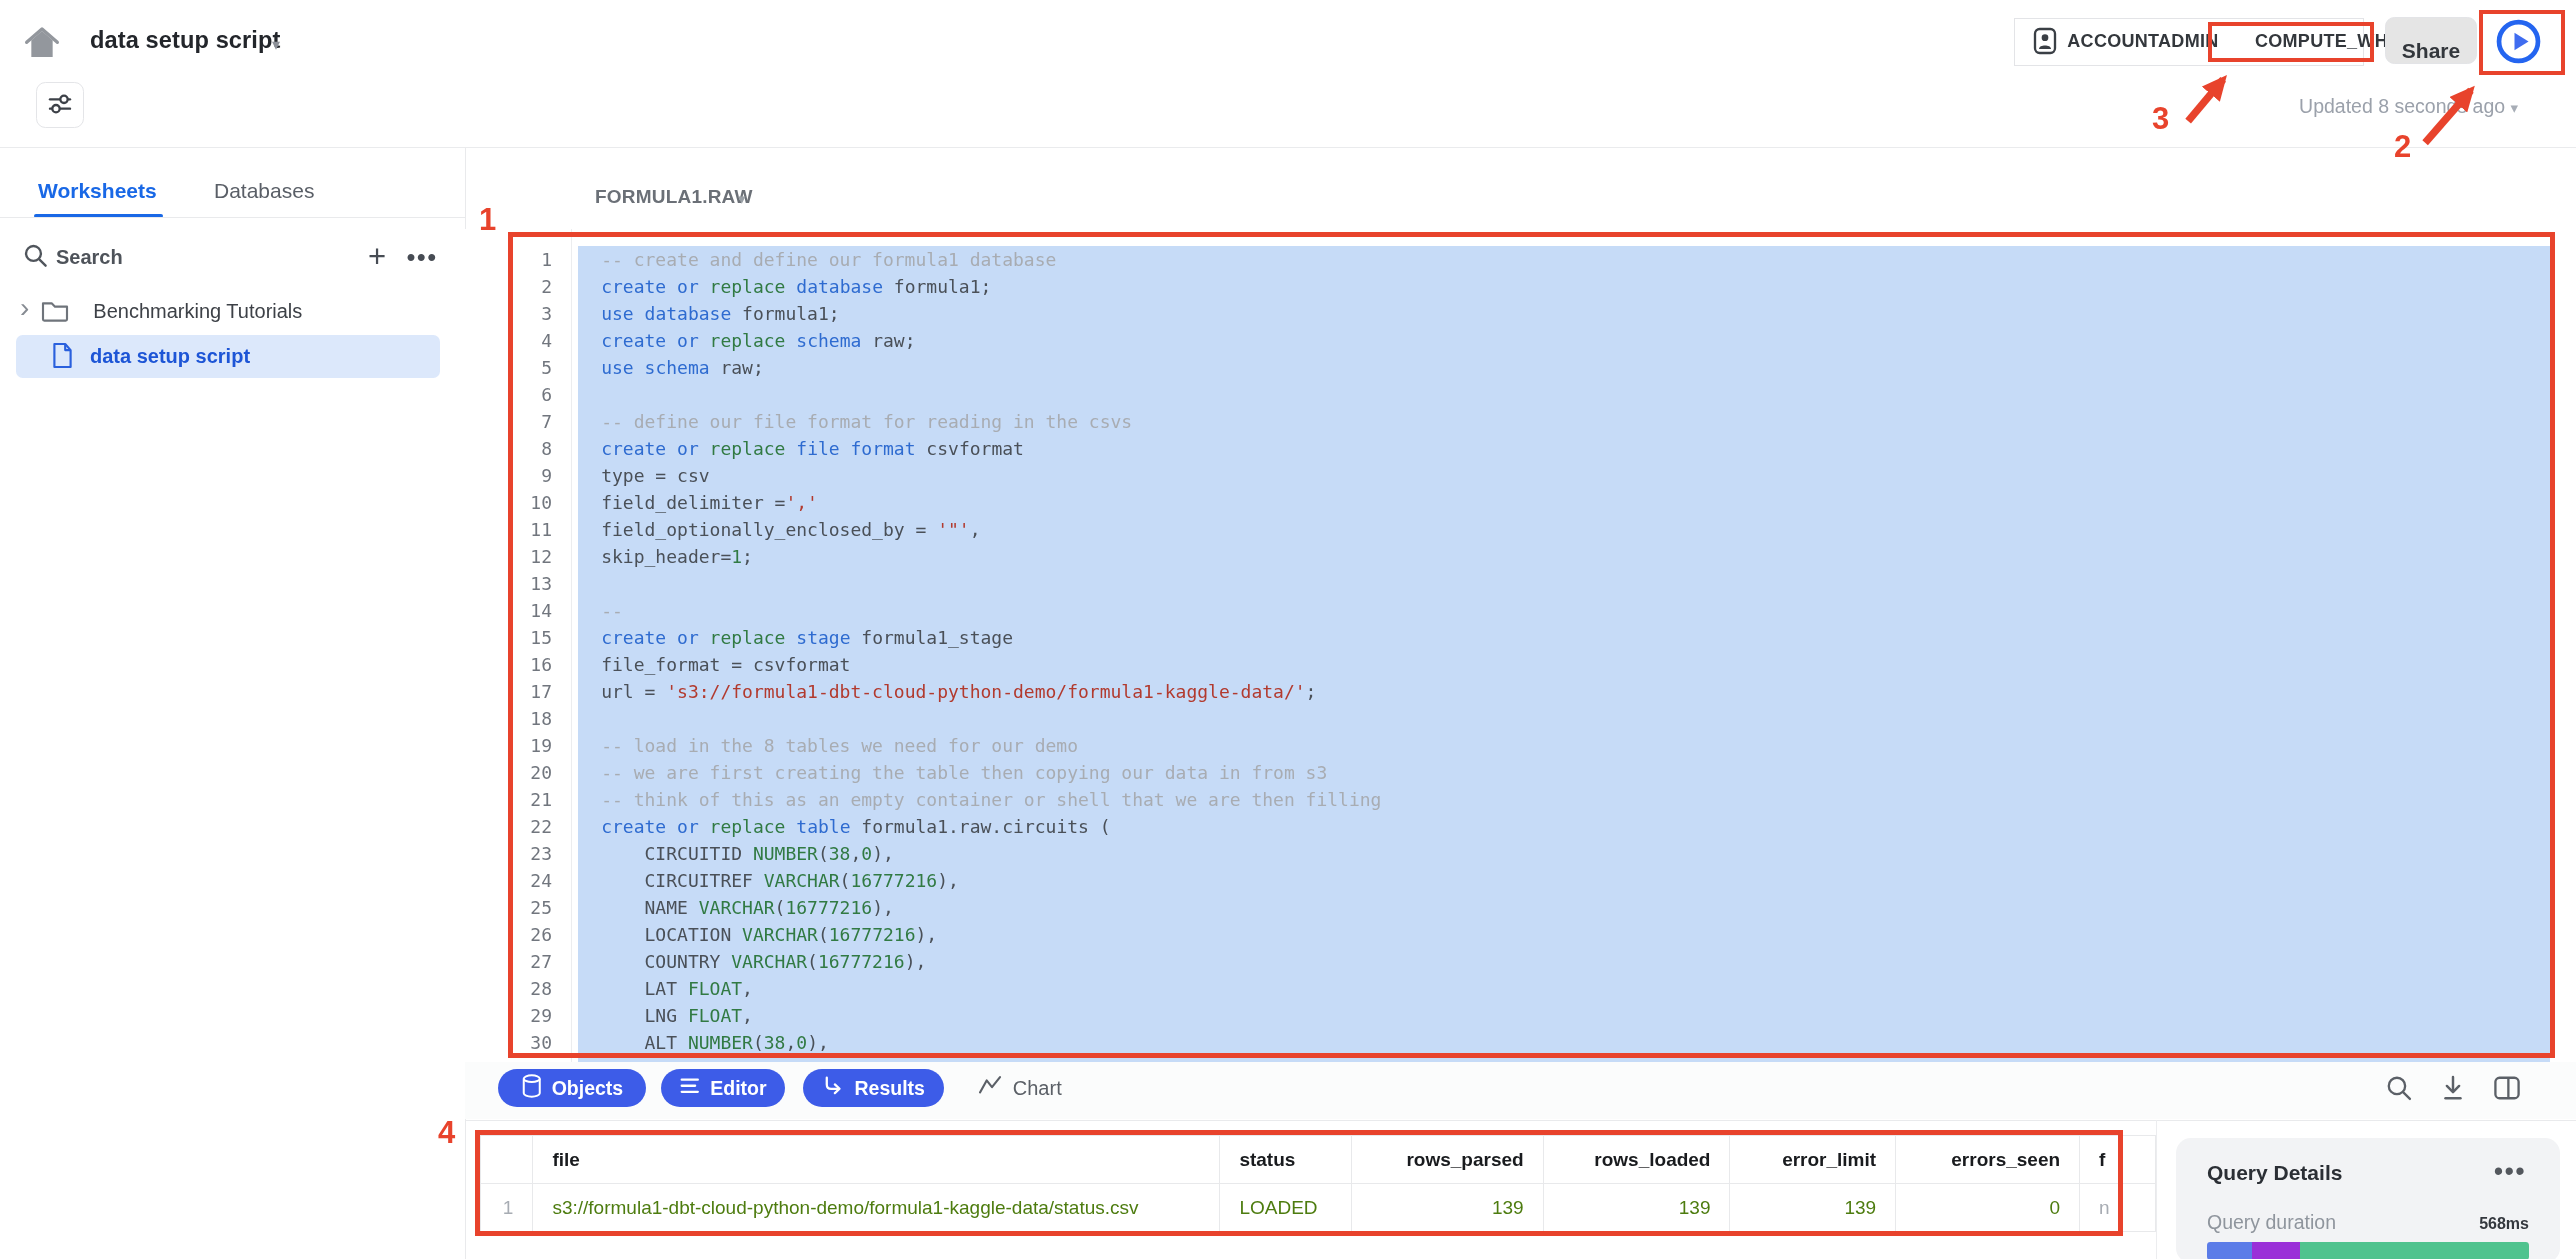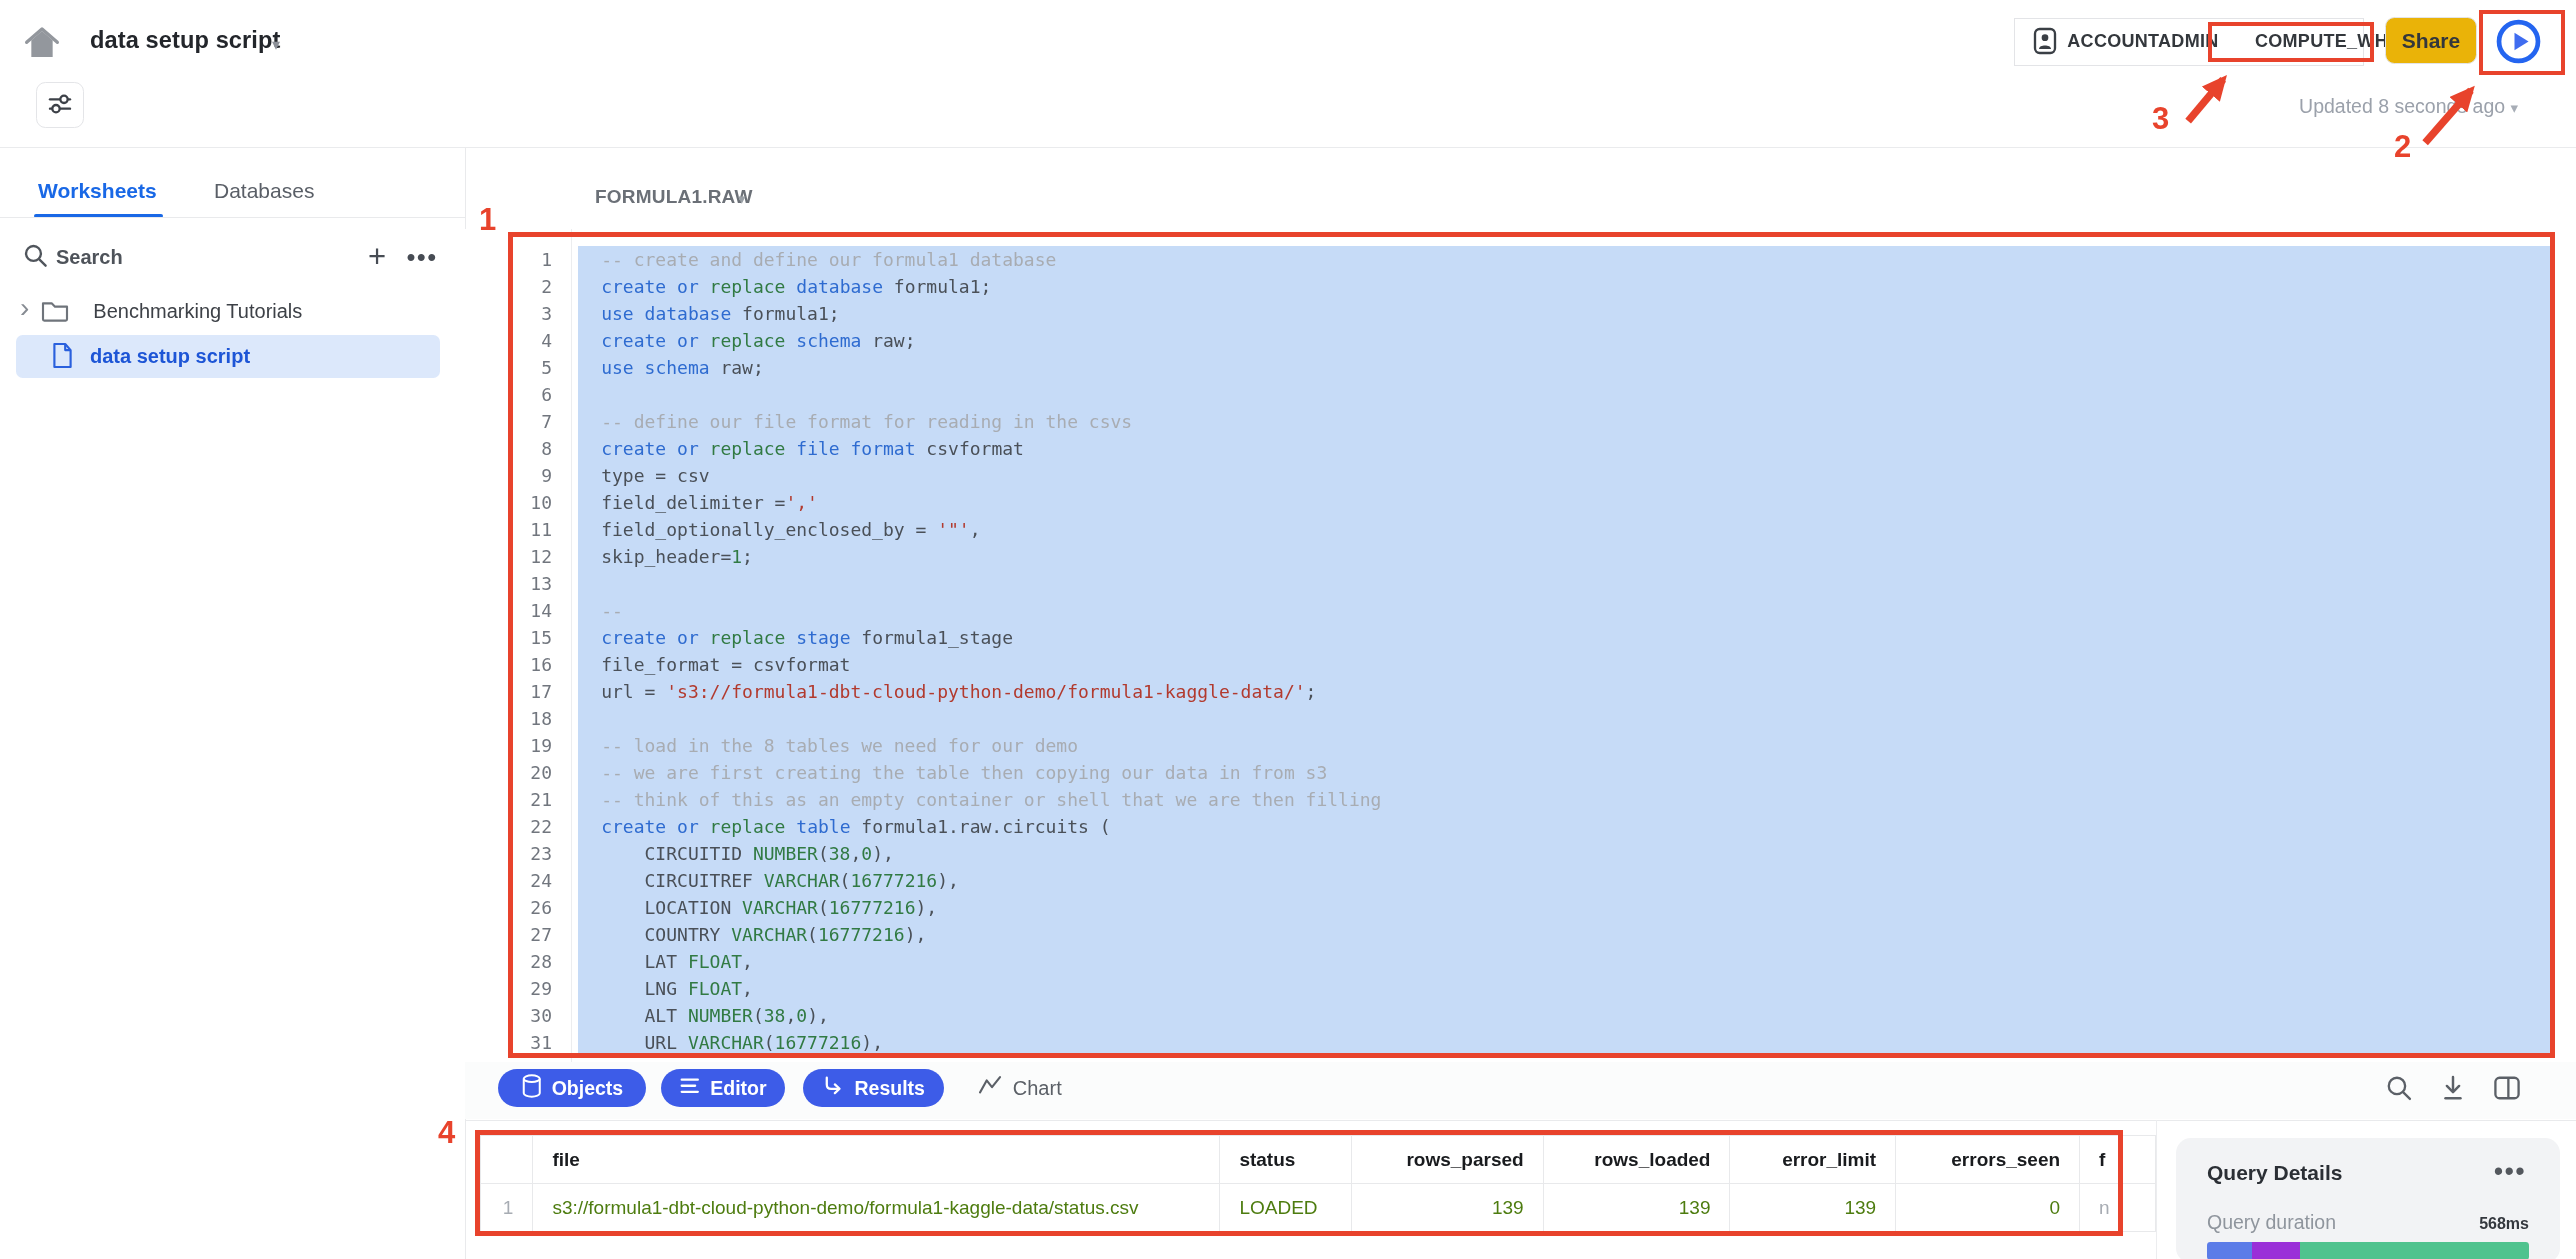--- a/index.html
+++ b/index.html
@@ -18,21 +18,21 @@
   .wk-title{left:90px;top:27px;font-size:23.6px;font-weight:600;color:#23262b;letter-spacing:0.1px}
   .wk-title-caret{left:272px;top:35px;color:#8d9199;font-size:16px}
   .filter-btn{left:36px;top:82px;width:48px;height:46px;border:1.3px solid #e4e5e8;border-radius:9.4px;
               background:#fff;display:flex;align-items:center;justify-content:center;color:#3d4148;cursor:pointer}
   .ctx-pill{left:2014px;top:17.5px;height:48px;width:350px;border:1.3px solid #e3e4e7;border-radius:0;
             background:#fff;display:flex;align-items:center;padding:0 17.5px;cursor:pointer}
   .ctx-pill .role-lab{font-size:18px;font-weight:700;color:#33373c;letter-spacing:0.3px;margin-left:10.8px}
   .green-dot{width:10px;height:10px;border-radius:50%;background:#37b980;margin:0 9.4px 0 27px}
   .wh-lab{font-size:18px;font-weight:700;color:#33373c;letter-spacing:0.3px}
   .share-btn{left:2385px;top:17px;width:92px;height:47px;border:1.3px solid #e3e4e7;border-radius:9.4px;
-             background:#eab308;display:flex;align-items:center;justify-content:center;
+             background:#e5e5e5;display:flex;align-items:flex-end;justify-content:center;
              font-size:21px;font-weight:600;color:#33373c;cursor:pointer}
   .play-btn{left:2495px;top:18px;width:47px;height:47px;cursor:pointer}
   .updated{left:2276px;top:95px;width:242px;text-align:right;font-size:19.5px;color:#9ba1ab}
   .updated .caret{color:#a7adb6;font-size:15px;margin-left:5.4px}
 
   
   .side-divider{left:465px;top:148px;width:0.7px;height:1111px;background:#e9eaec}
   .tab{top:179px;font-size:21px;cursor:pointer}
   .tab.active{left:38px;color:var(--c-tab);font-weight:700}
   .tab.idle{left:214px;color:#5a5f67;font-weight:500}
@@ -233,20 +233,21 @@
         <div class="code-line"><span class="ln">15</span><span class="gap"></span><span class="sel"><span class="tk-kw">create</span><span class="tk-txt"> </span><span class="tk-kw">or</span><span class="tk-txt"> </span><span class="tk-grn">replace</span><span class="tk-txt"> </span><span class="tk-kw">stage</span><span class="tk-txt"> formula1_stage</span></span></div>
         <div class="code-line"><span class="ln">16</span><span class="gap"></span><span class="sel"><span class="tk-txt">file_format = csvformat</span></span></div>
         <div class="code-line"><span class="ln">17</span><span class="gap"></span><span class="sel"><span class="tk-txt">url = </span><span class="tk-str">'s3://formula1-dbt-cloud-python-demo/formula1-kaggle-data/'</span><span class="tk-txt">;</span></span></div>
         <div class="code-line"><span class="ln">18</span><span class="gap"></span><span class="sel"></span></div>
         <div class="code-line"><span class="ln">19</span><span class="gap"></span><span class="sel"><span class="tk-com">-- load in the 8 tables we need for our demo</span></span></div>
         <div class="code-line"><span class="ln">20</span><span class="gap"></span><span class="sel"><span class="tk-com">-- we are first creating the table then copying our data in from s3</span></span></div>
         <div class="code-line"><span class="ln">21</span><span class="gap"></span><span class="sel"><span class="tk-com">-- think of this as an empty container or shell that we are then filling</span></span></div>
         <div class="code-line"><span class="ln">22</span><span class="gap"></span><span class="sel"><span class="tk-kw">create</span><span class="tk-txt"> </span><span class="tk-kw">or</span><span class="tk-txt"> </span><span class="tk-grn">replace</span><span class="tk-txt"> </span><span class="tk-kw">table</span><span class="tk-txt"> formula1.raw.circuits (</span></span></div>
         <div class="code-line"><span class="ln">23</span><span class="gap"></span><span class="sel"><span class="tk-txt">    CIRCUITID </span><span class="tk-grn">NUMBER</span><span class="tk-txt">(</span><span class="tk-grn">38</span><span class="tk-txt">,</span><span class="tk-grn">0</span><span class="tk-txt">),</span></span></div>
         <div class="code-line"><span class="ln">24</span><span class="gap"></span><span class="sel"><span class="tk-txt">    CIRCUITREF </span><span class="tk-grn">VARCHAR</span><span class="tk-txt">(</span><span class="tk-grn">16777216</span><span class="tk-txt">),</span></span></div>
+        <div class="code-line"><span class="ln">25</span><span class="gap"></span><span class="sel"><span class="tk-txt">    NAME </span><span class="tk-grn">VARCHAR</span><span class="tk-txt">(</span><span class="tk-grn">16777216</span><span class="tk-txt">),</span></span></div>
         <div class="code-line"><span class="ln">26</span><span class="gap"></span><span class="sel"><span class="tk-txt">    LOCATION </span><span class="tk-grn">VARCHAR</span><span class="tk-txt">(</span><span class="tk-grn">16777216</span><span class="tk-txt">),</span></span></div>
         <div class="code-line"><span class="ln">27</span><span class="gap"></span><span class="sel"><span class="tk-txt">    COUNTRY </span><span class="tk-grn">VARCHAR</span><span class="tk-txt">(</span><span class="tk-grn">16777216</span><span class="tk-txt">),</span></span></div>
         <div class="code-line"><span class="ln">28</span><span class="gap"></span><span class="sel"><span class="tk-txt">    LAT </span><span class="tk-grn">FLOAT</span><span class="tk-txt">,</span></span></div>
         <div class="code-line"><span class="ln">29</span><span class="gap"></span><span class="sel"><span class="tk-txt">    LNG </span><span class="tk-grn">FLOAT</span><span class="tk-txt">,</span></span></div>
         <div class="code-line"><span class="ln">30</span><span class="gap"></span><span class="sel"><span class="tk-txt">    ALT </span><span class="tk-grn">NUMBER</span><span class="tk-txt">(</span><span class="tk-grn">38</span><span class="tk-txt">,</span><span class="tk-grn">0</span><span class="tk-txt">),</span></span></div>
         <div class="code-line"><span class="ln">31</span><span class="gap"></span><span class="sel"><span class="tk-txt">    URL </span><span class="tk-grn">VARCHAR</span><span class="tk-txt">(</span><span class="tk-grn">16777216</span><span class="tk-txt">),</span></span></div>
       </div>
   </div>
 
   <div class="abs band"></div>

